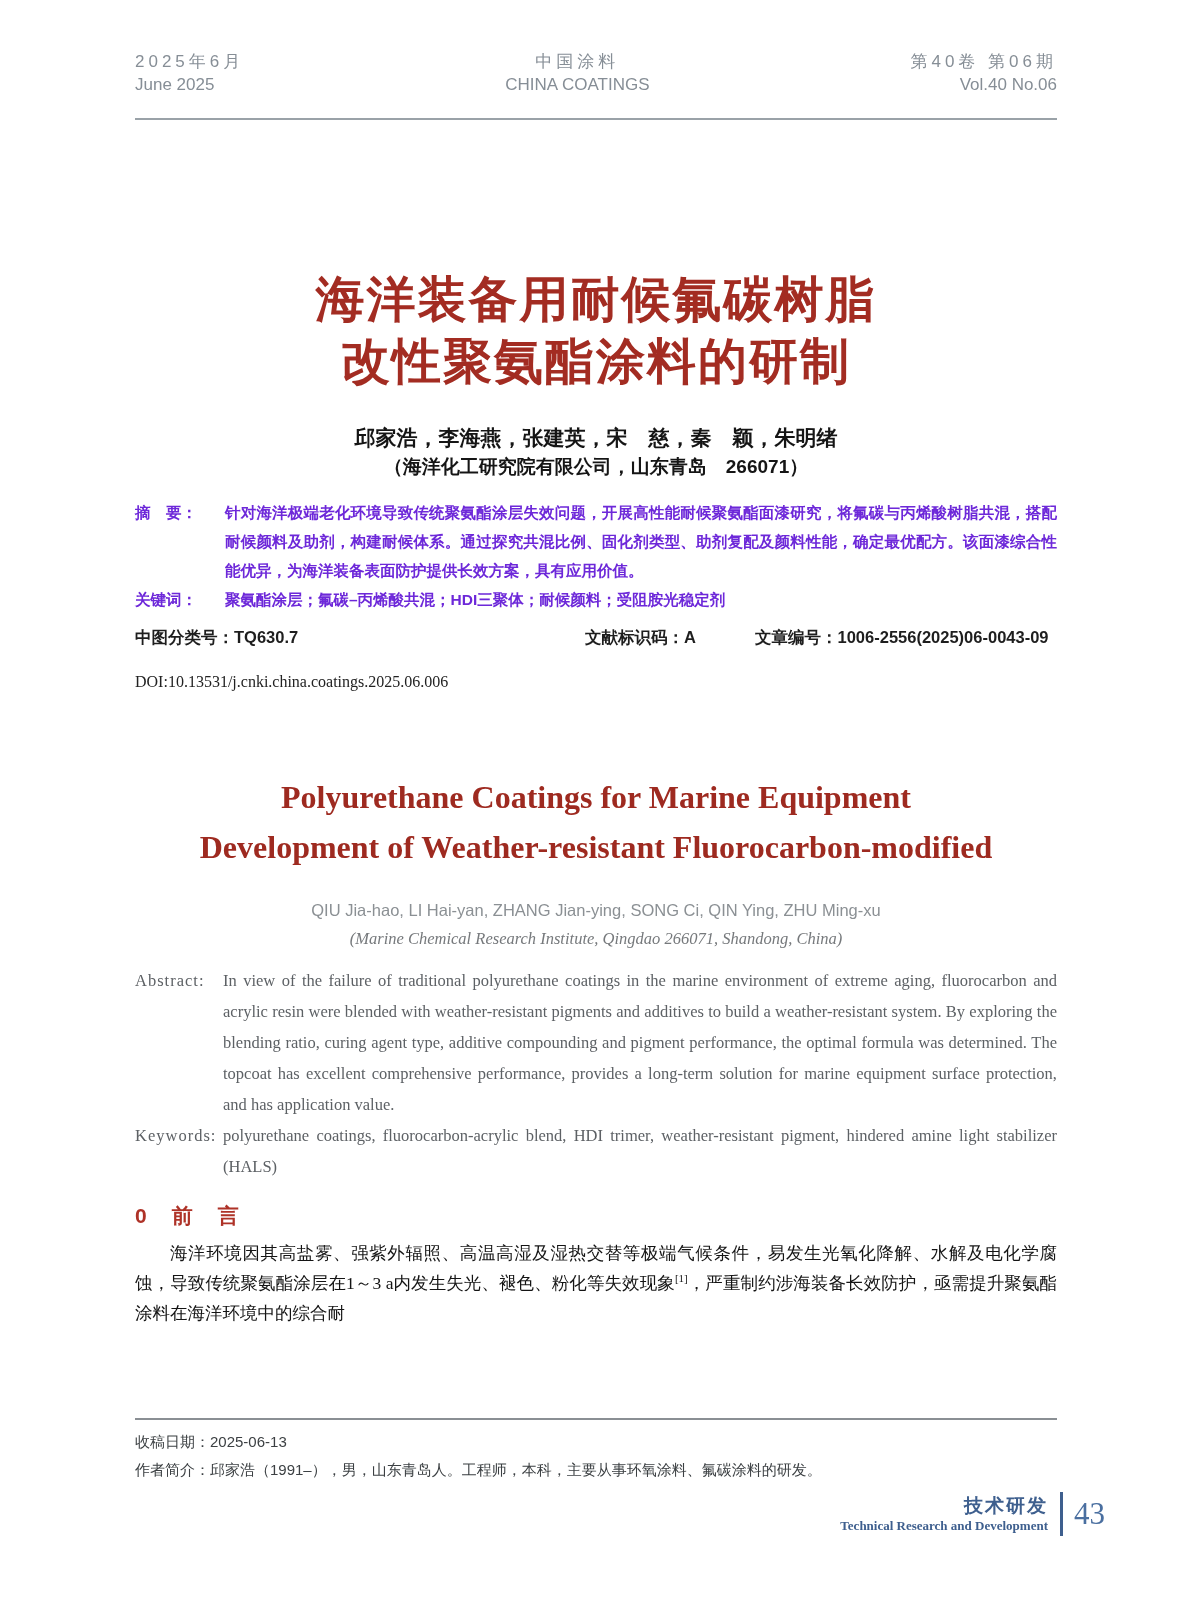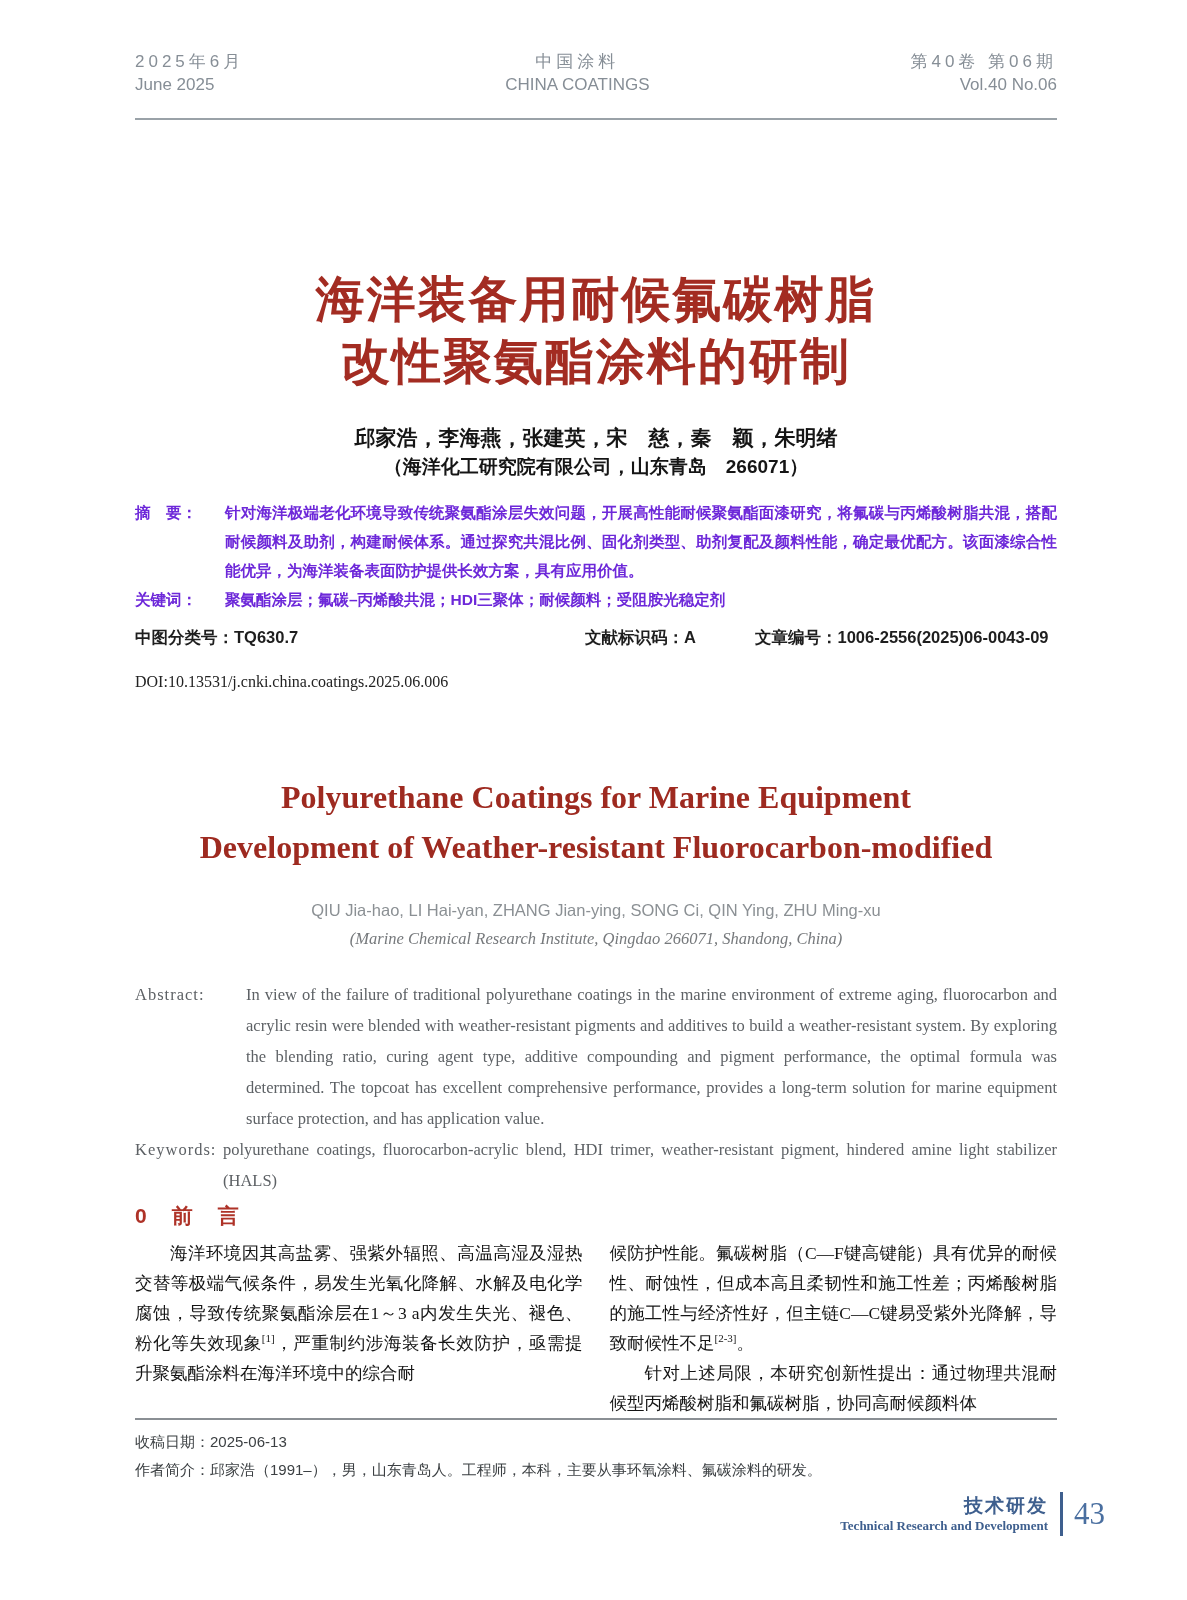--- a/index.html
+++ b/index.html
@@ -126,21 +126,21 @@
   }
 
   
   .en-abstract, .en-keywords {
     display: flex;
     font-family: "Liberation Serif", serif;
     font-size: 16.5px;
     line-height: 31px;
     color: #5d6165;
   }
-  .en-abstract { margin-top: 28px; gap: 23px; }
+  .en-abstract { margin-top: 14px; }
   .en-abstract .blk-label, .en-keywords .blk-label {
     flex: 0 0 88px;
     letter-spacing: 1px;
   }
   .en-abstract .blk-text { flex: 1; text-align: justify; }
   .en-keywords .blk-text { flex: 1; text-align: justify; }
 
   
   .columns {
     position: absolute;
@@ -287,24 +287,20 @@
   <div class="en-keywords">
     <div class="blk-label">Keywords:</div>
     <div class="blk-text">polyurethane coatings, fluorocarbon-acrylic blend, HDI trimer, weather-resistant pigment, hindered amine light stabilizer (HALS)</div>
   </div>
 
   <div class="columns">
     <div class="col col-left">
       <h3 class="section-heading">0　前　言</h3>
       <p class="body-p indent"><span>海洋环境因其高盐雾、强紫外辐照、高温高湿及湿热交替等极端气候条件，易发生光氧化降解、水解及电化学腐蚀，导致传统聚氨酯涂层在1～3 a内发生失光、褪色、粉化等失效现象</span><sup class="cite">[1]</sup><span>，严重制约涉海装备长效防护，亟需提升聚氨酯涂料在海洋环境中的综合耐</span></p>
     </div>
-    <div class="col col-right">
-      <p class="body-p"><span>候防护性能。氟碳树脂（C—F键高键能）具有优异的耐候性、耐蚀性，但成本高且柔韧性和施工性差；丙烯酸树脂的施工性与经济性好，但主链C—C键易受紫外光降解，导致耐候性不足</span><sup class="cite">[2-3]</sup><span>。</span></p>
-      <p class="body-p indent">针对上述局限，本研究创新性提出：通过物理共混耐候型丙烯酸树脂和氟碳树脂，协同高耐候颜料体</p>
-    </div>
   </div>
 
   <div class="footnote">
     <div>收稿日期：2025-06-13</div>
     <div>作者简介：邱家浩（1991–），男，山东青岛人。工程师，本科，主要从事环氧涂料、氟碳涂料的研发。</div>
   </div>
 
   <div class="page-footer">
     <div class="footer-col">
       <div class="footer-cn">技术研发</div>

